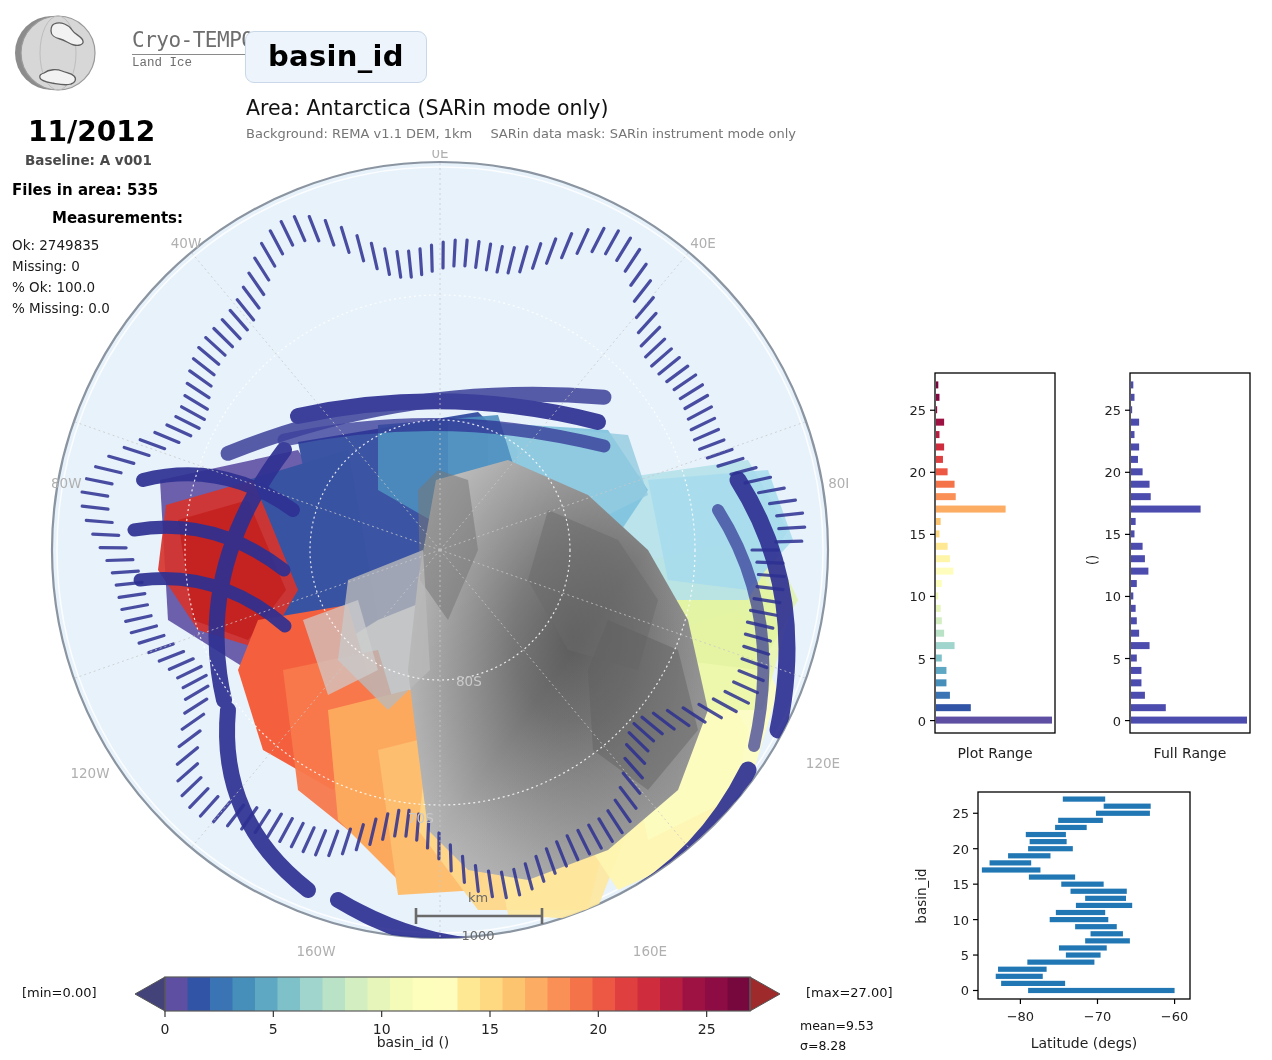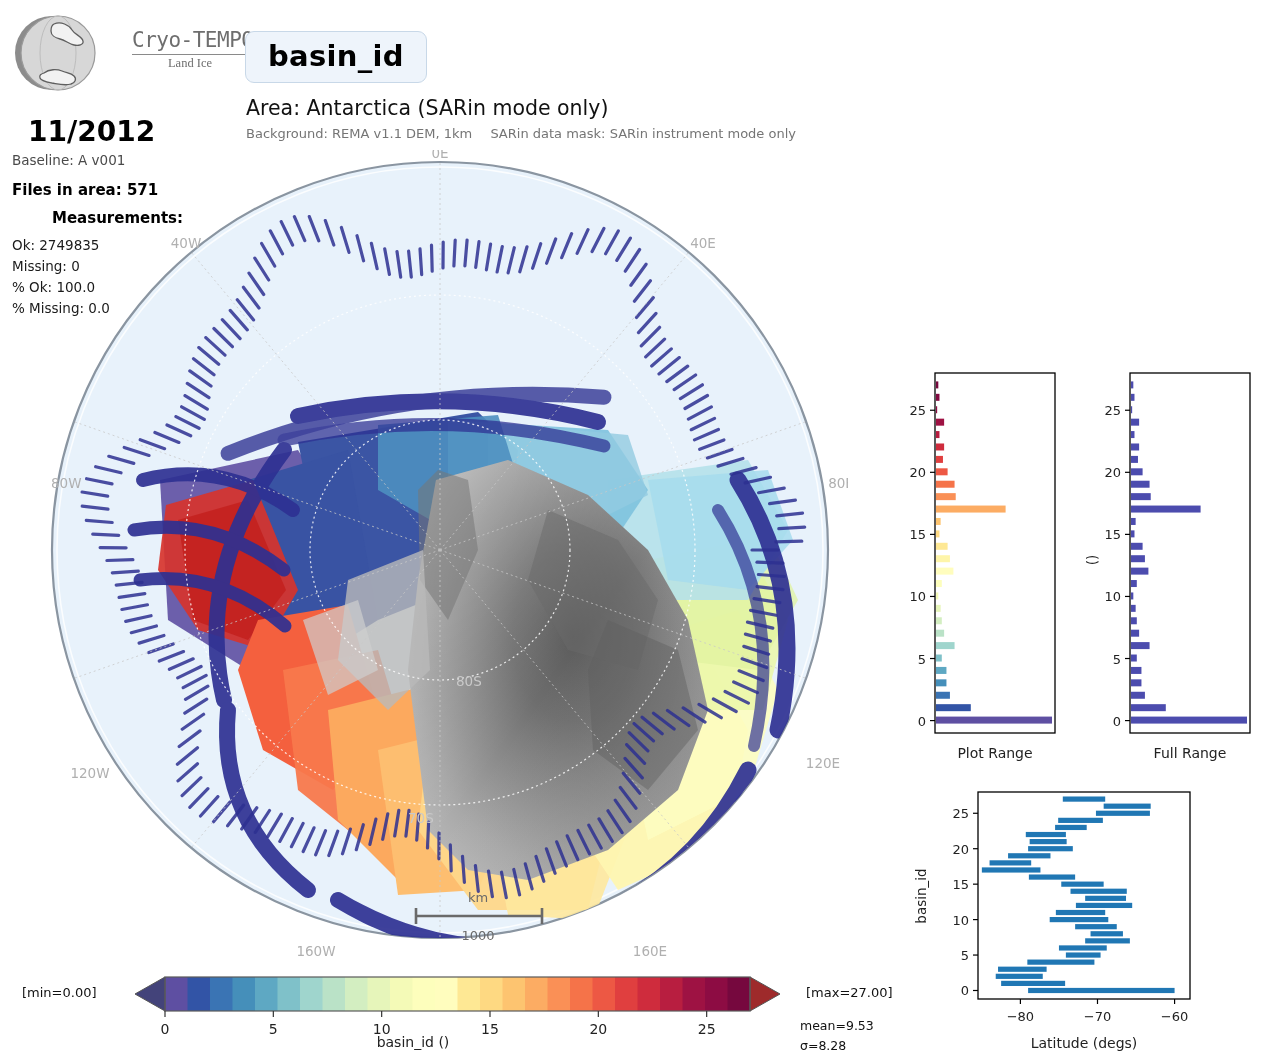--- a/index.html
+++ b/index.html
@@ -15,27 +15,27 @@
   
   #logo-block{left:12px;top:8px;width:220px;height:88px;}
   #logo-globe{left:0px;top:2px;width:86px;height:86px;}
   #logo-text{left:92px;top:22px;width:130px;margin-left:28px;}
   .logo-main{
     font-family:"DejaVu Sans Mono","Liberation Mono",monospace;
     font-size:21px;color:#6e6e6e;letter-spacing:-.5px;line-height:1;
   }
   .logo-rule{border-top:1.6px solid #8a8a8a;margin:3px 0 2px 0;width:116px;}
   .logo-sub{
-    font-family:Liberation Serif, serif;
-    font-size:12.5px;color:#6e6e6e;text-align:center;width:116px;line-height:1;
+    font-family:Liberation Mono, monospace;
+    font-size:12.5px;color:#6e6e6e;text-align:left;width:116px;line-height:1;
   }
 
   
   #date-label{left:28px;top:115px;font-size:28px;font-weight:bold;color:#000;}
-  #baseline-label{left:12px;top:152px;font-size:13.5px;color:#4a4a4a;}
+  #baseline-label{left:25px;top:152px;font-size:13.5px;color:#4a4a4a;font-weight:bold;}
   #files-label{left:12px;top:181px;font-size:15px;font-weight:bold;color:#000;}
   #meas-label{left:12px;top:209px;font-size:15px;font-weight:bold;color:#000;margin-left:40px;}
   .stat-line{left:12px;font-size:13.5px;color:#1a1a1a;}
   #stat-ok{top:237px;}
   #stat-missing{top:258px;}
   #stat-pct-ok{top:279px;}
   #stat-pct-missing{top:300px;}
 
   
   #param-box{
@@ -80,21 +80,21 @@
   </svg>
   <div class="abs" id="logo-text">
     <div class="logo-main">Cryo-TEMPO</div>
     <div class="logo-rule"></div>
     <div class="logo-sub">Land Ice</div>
   </div>
 </div>
 
 <div class="abs" id="date-label">11/2012</div>
 <div class="abs" id="baseline-label">Baseline: A v001</div>
-<div class="abs" id="files-label">Files in area: 571</div>
+<div class="abs" id="files-label">Files in area: 535</div>
 <div class="abs" id="meas-label">Measurements:</div>
 <div class="abs stat-line" id="stat-ok">Ok: 2749835</div>
 <div class="abs stat-line" id="stat-missing">Missing: 0</div>
 <div class="abs stat-line" id="stat-pct-ok">% Ok: 100.0</div>
 <div class="abs stat-line" id="stat-pct-missing">% Missing: 0.0</div>
 
 <div class="abs" id="param-box">basin_id</div>
 <div class="abs" id="area-title">Area: Antarctica (SARin mode only)</div>
 <div class="abs" id="subtitle-row">
   <span>Background: REMA v1.1 DEM, 1km</span>

